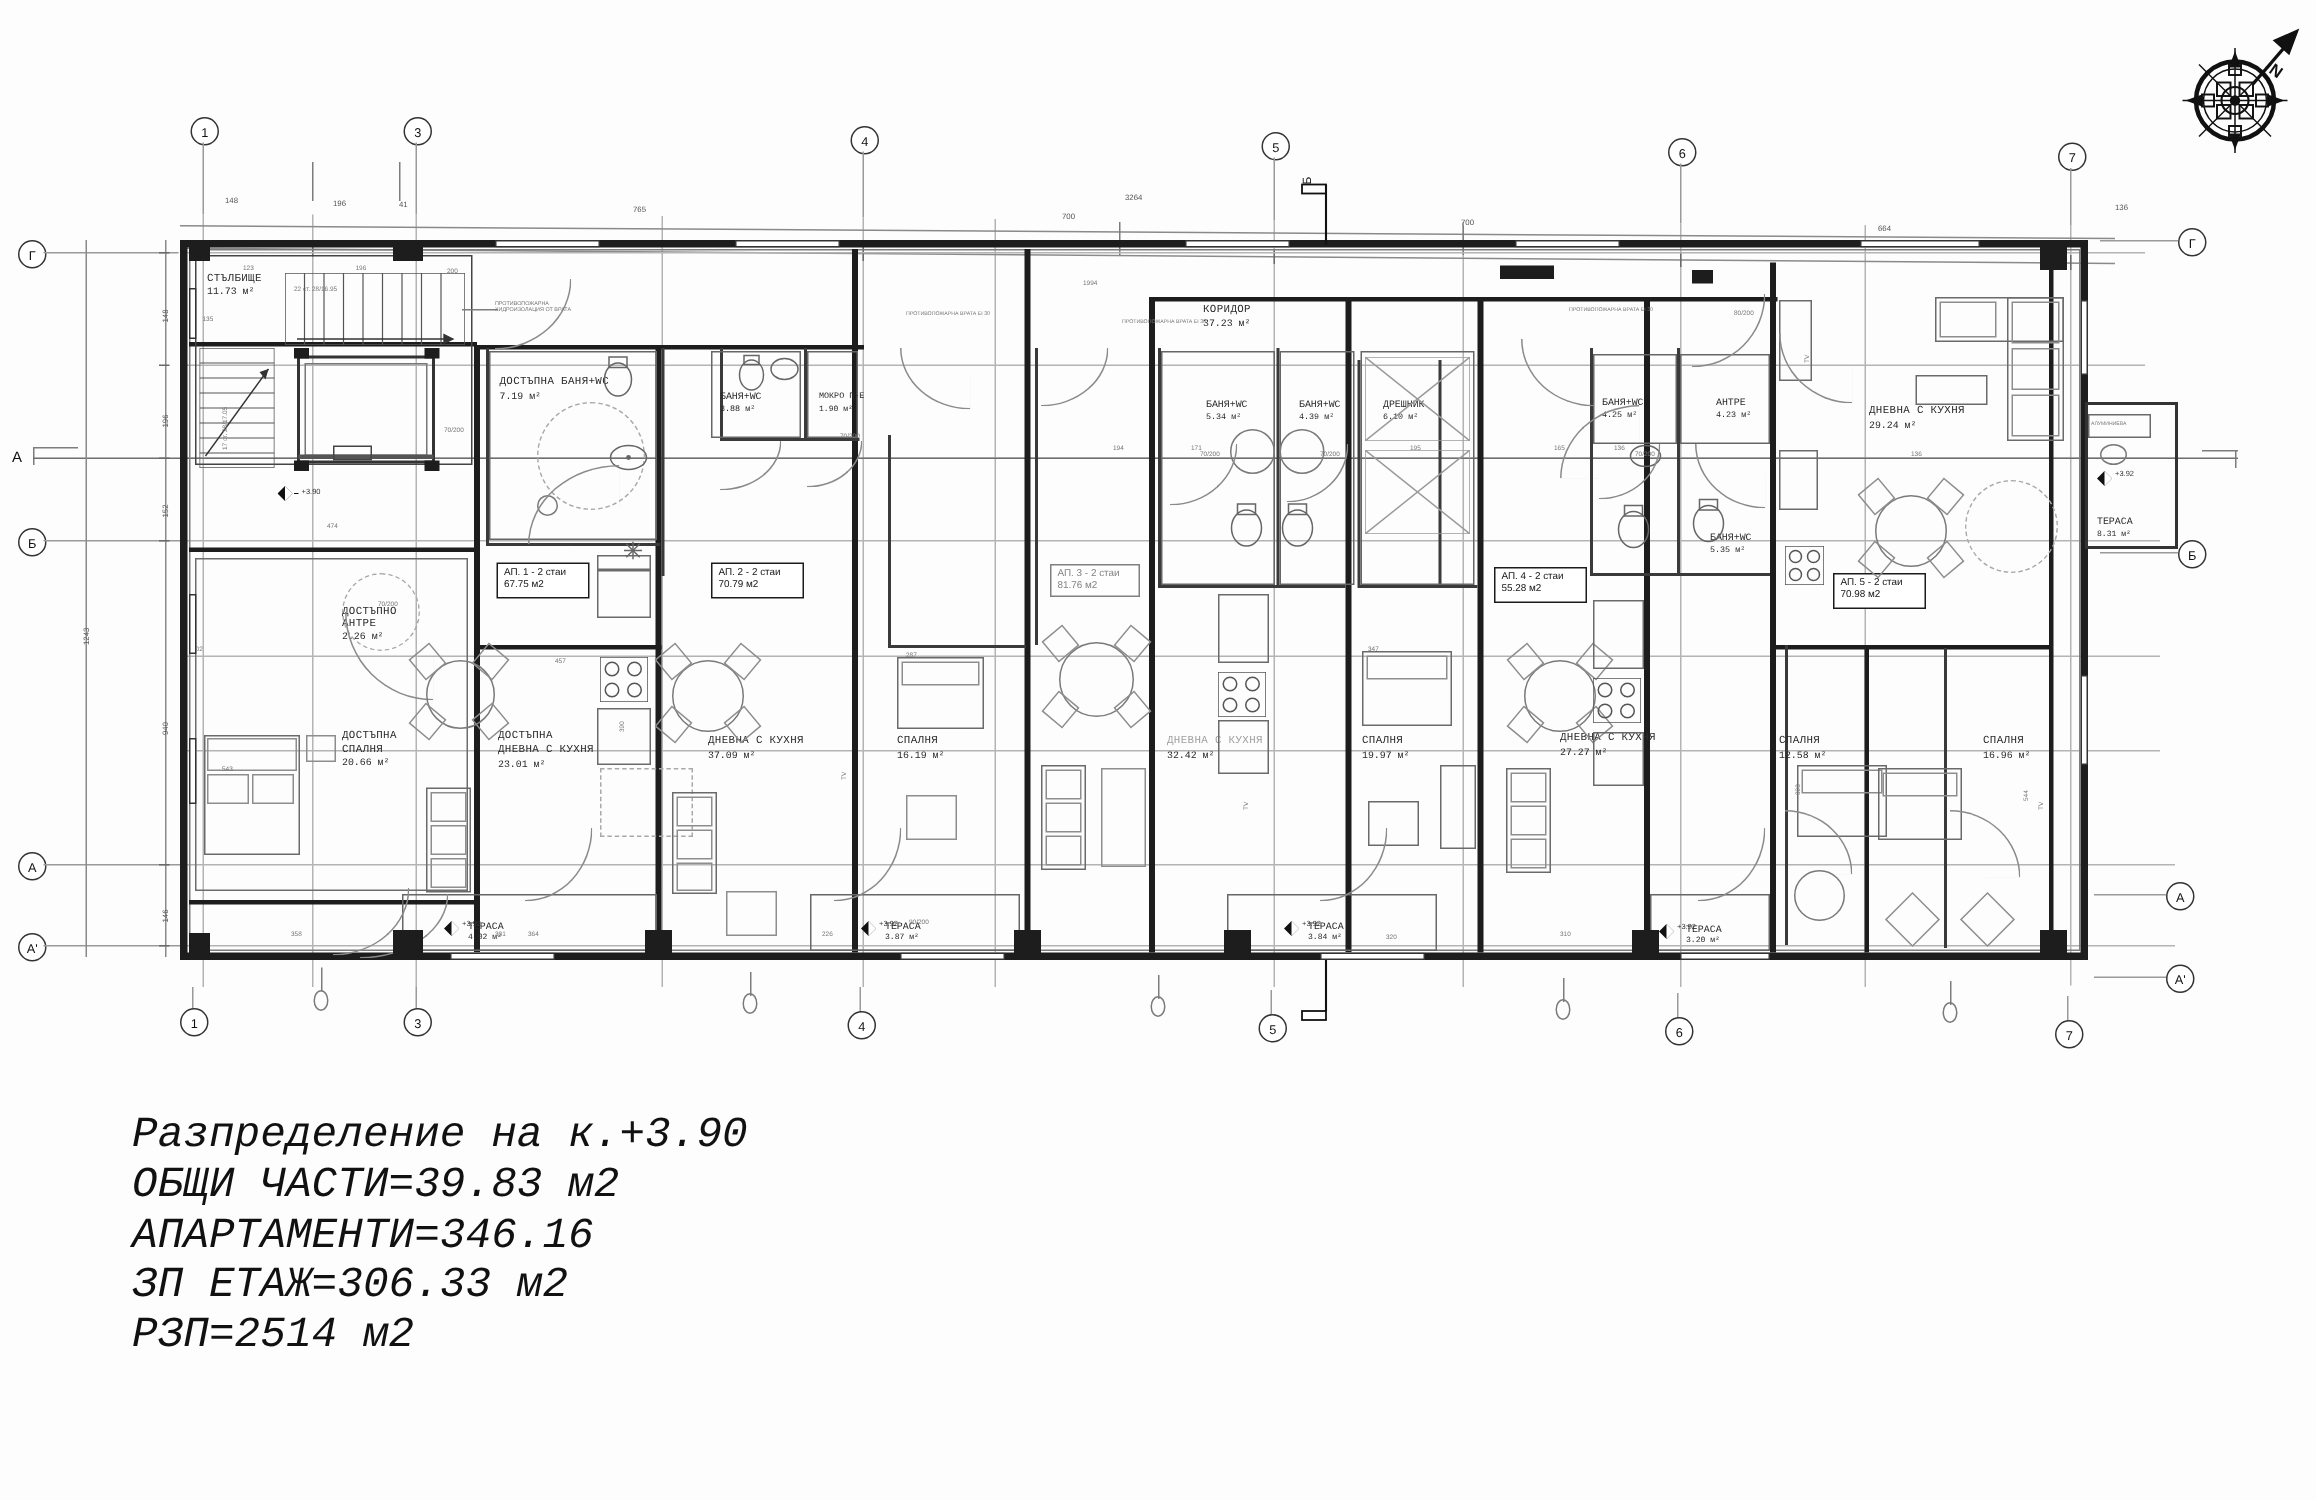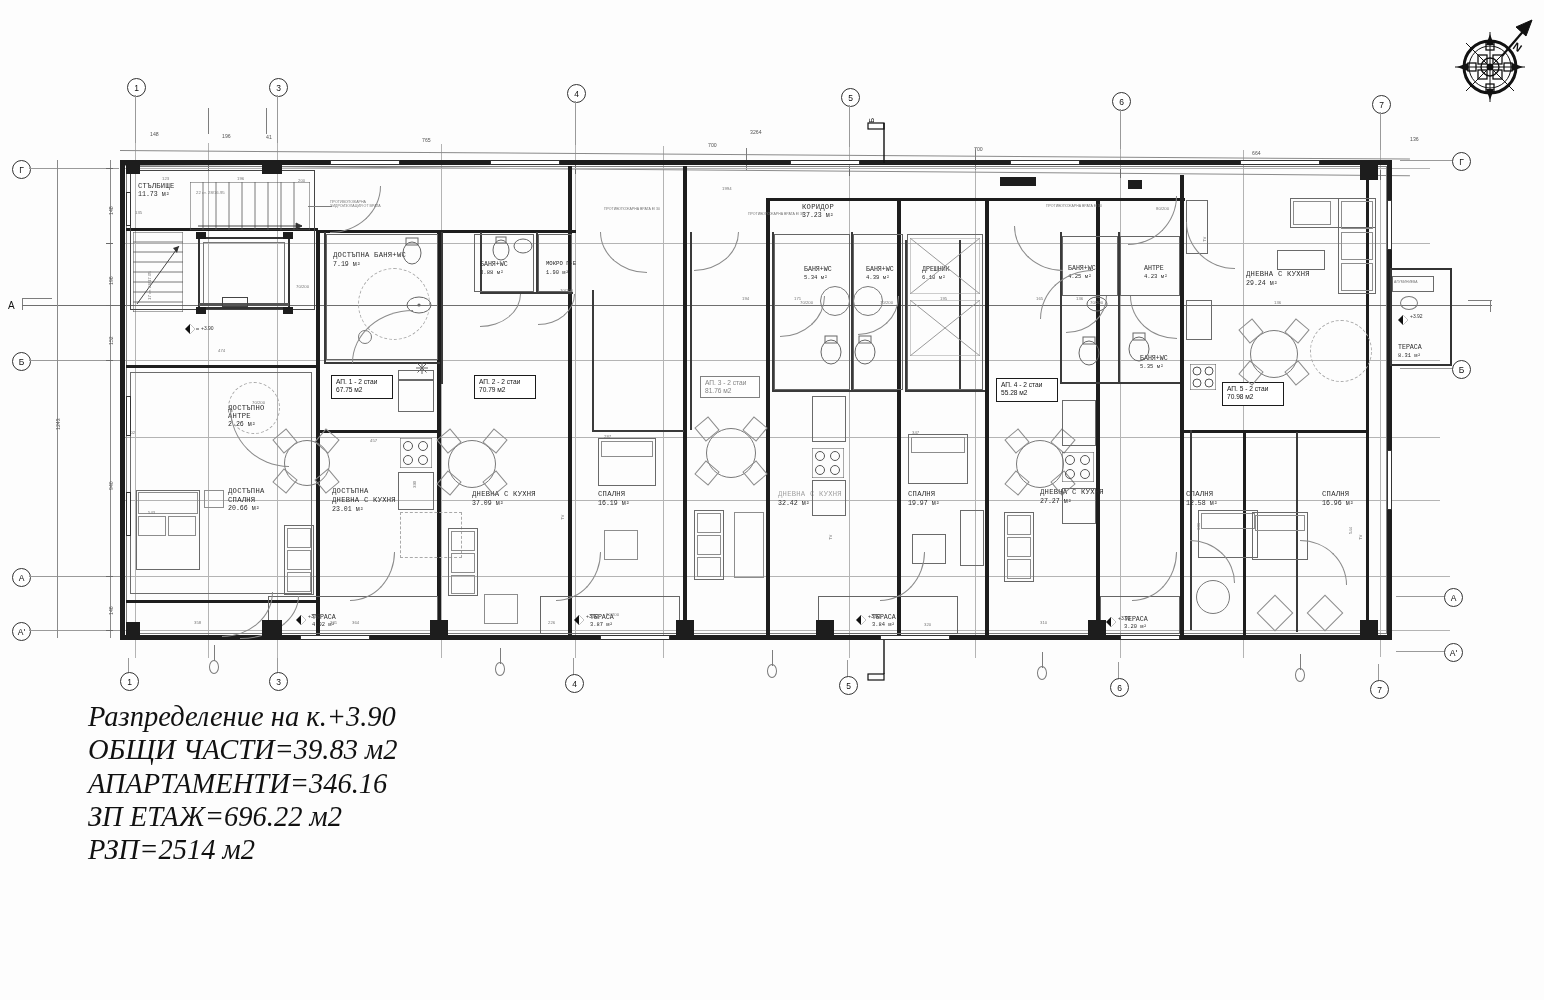--- a/index.html
+++ b/index.html
@@ -46,22 +46,22 @@
   
   .dline{position:absolute;height:1px;background:#8a8a8a;}
   .dlineV{position:absolute;width:1px;background:#8a8a8a;}
   .dtick{position:absolute;width:1px;height:7px;background:#6a6a6a;}
   .dtickH{position:absolute;height:1px;width:7px;background:#6a6a6a;}
 
   
   .swing{position:absolute;border:1px solid #8a8a8a;border-radius:50%;clip-path:polygon(0 0,100% 0,100% 100%,0 100%);}
 
   
-  #caption{position:absolute;left:88px;top:700px;width:620px;
-           font-family:Liberation Serif, serif;font-style:italic;font-size:28.5px;
+  #caption{position:absolute;left:88px;top:740px;width:620px;
+           font-family:Liberation Mono, monospace;font-style:italic;font-size:28.5px;
            line-height:1.17;color:#111;}
   #caption div{white-space:normal;}
 
   
   #wm{position:absolute;left:600px;top:415px;width:300px;height:190px;opacity:.13;
       pointer-events:none;}
 
   
   #compass{position:absolute;left:1452px;top:12px;width:86px;height:95px;}
 
@@ -796,15 +796,15 @@
     </svg>
   </div>
 
 
 </div>
 
 <div id="caption">
   <div>Разпределение на к.+3.90</div>
   <div>ОБЩИ ЧАСТИ=39.83 м2</div>
   <div>АПАРТАМЕНТИ=346.16</div>
-  <div>ЗП ЕТАЖ=696.22 м2</div>
+  <div>ЗП ЕТАЖ=306.33 м2</div>
   <div>РЗП=2514 м2</div>
 </div>
 
 </body></html>

